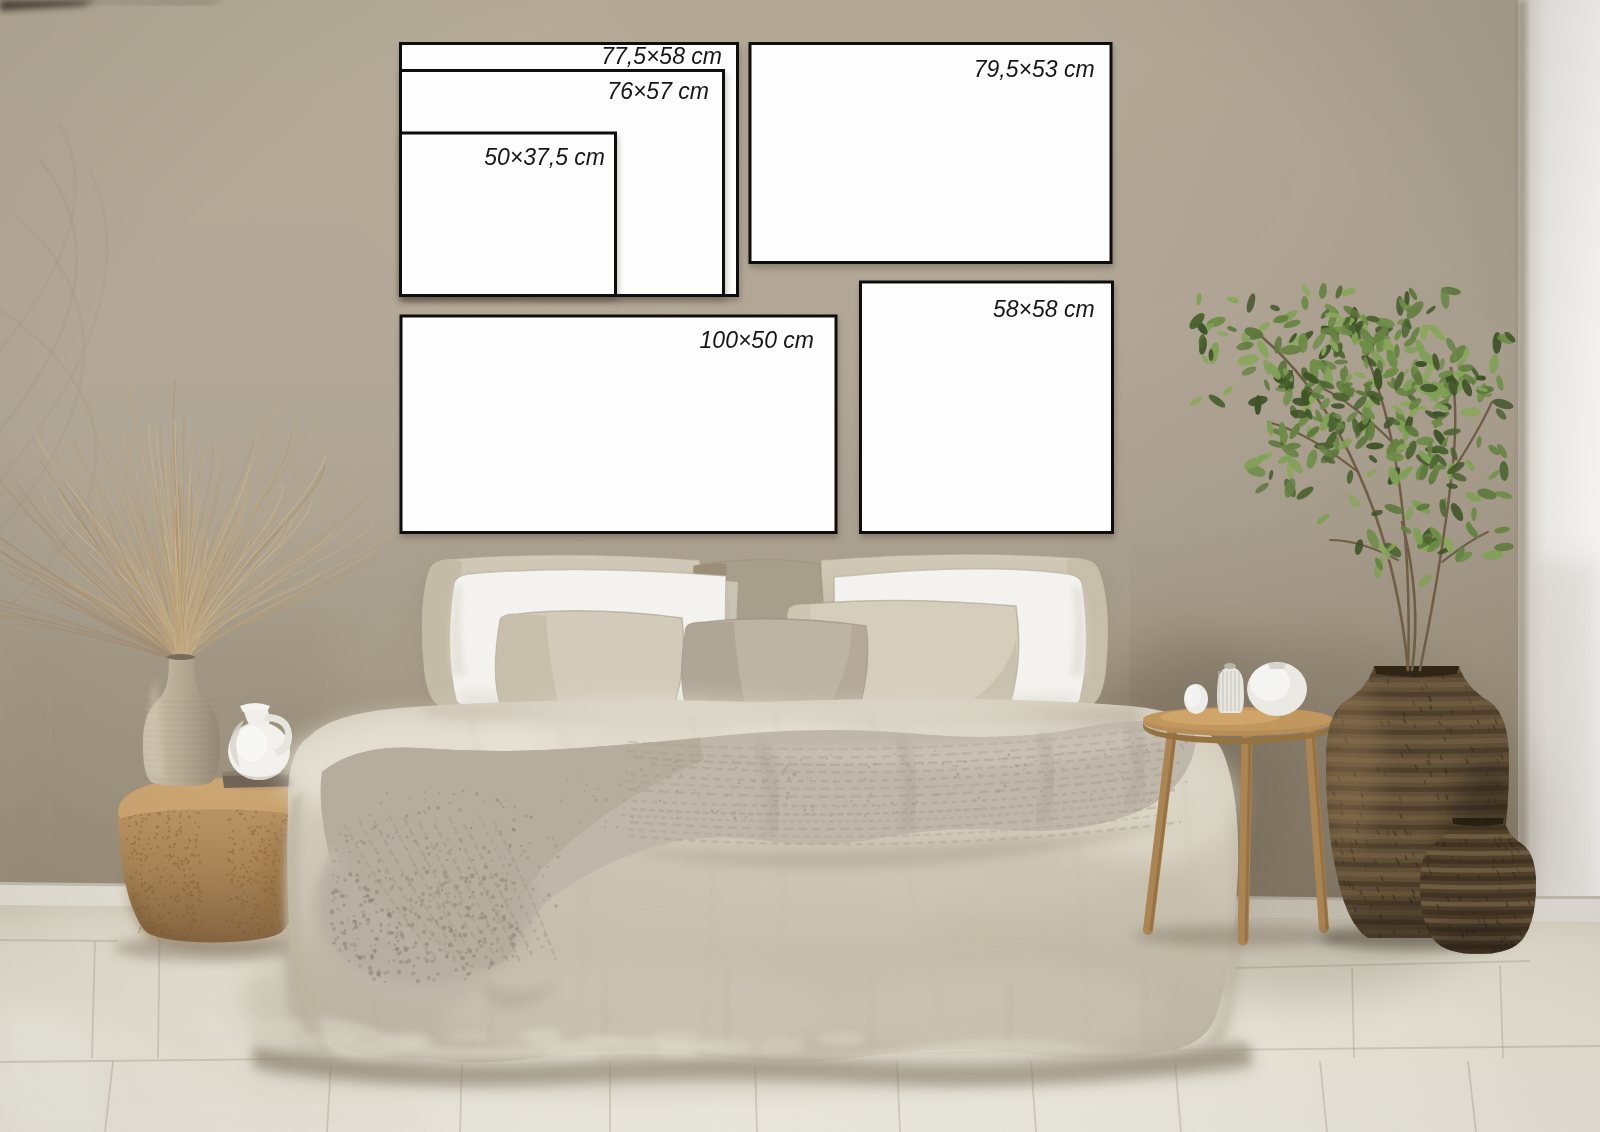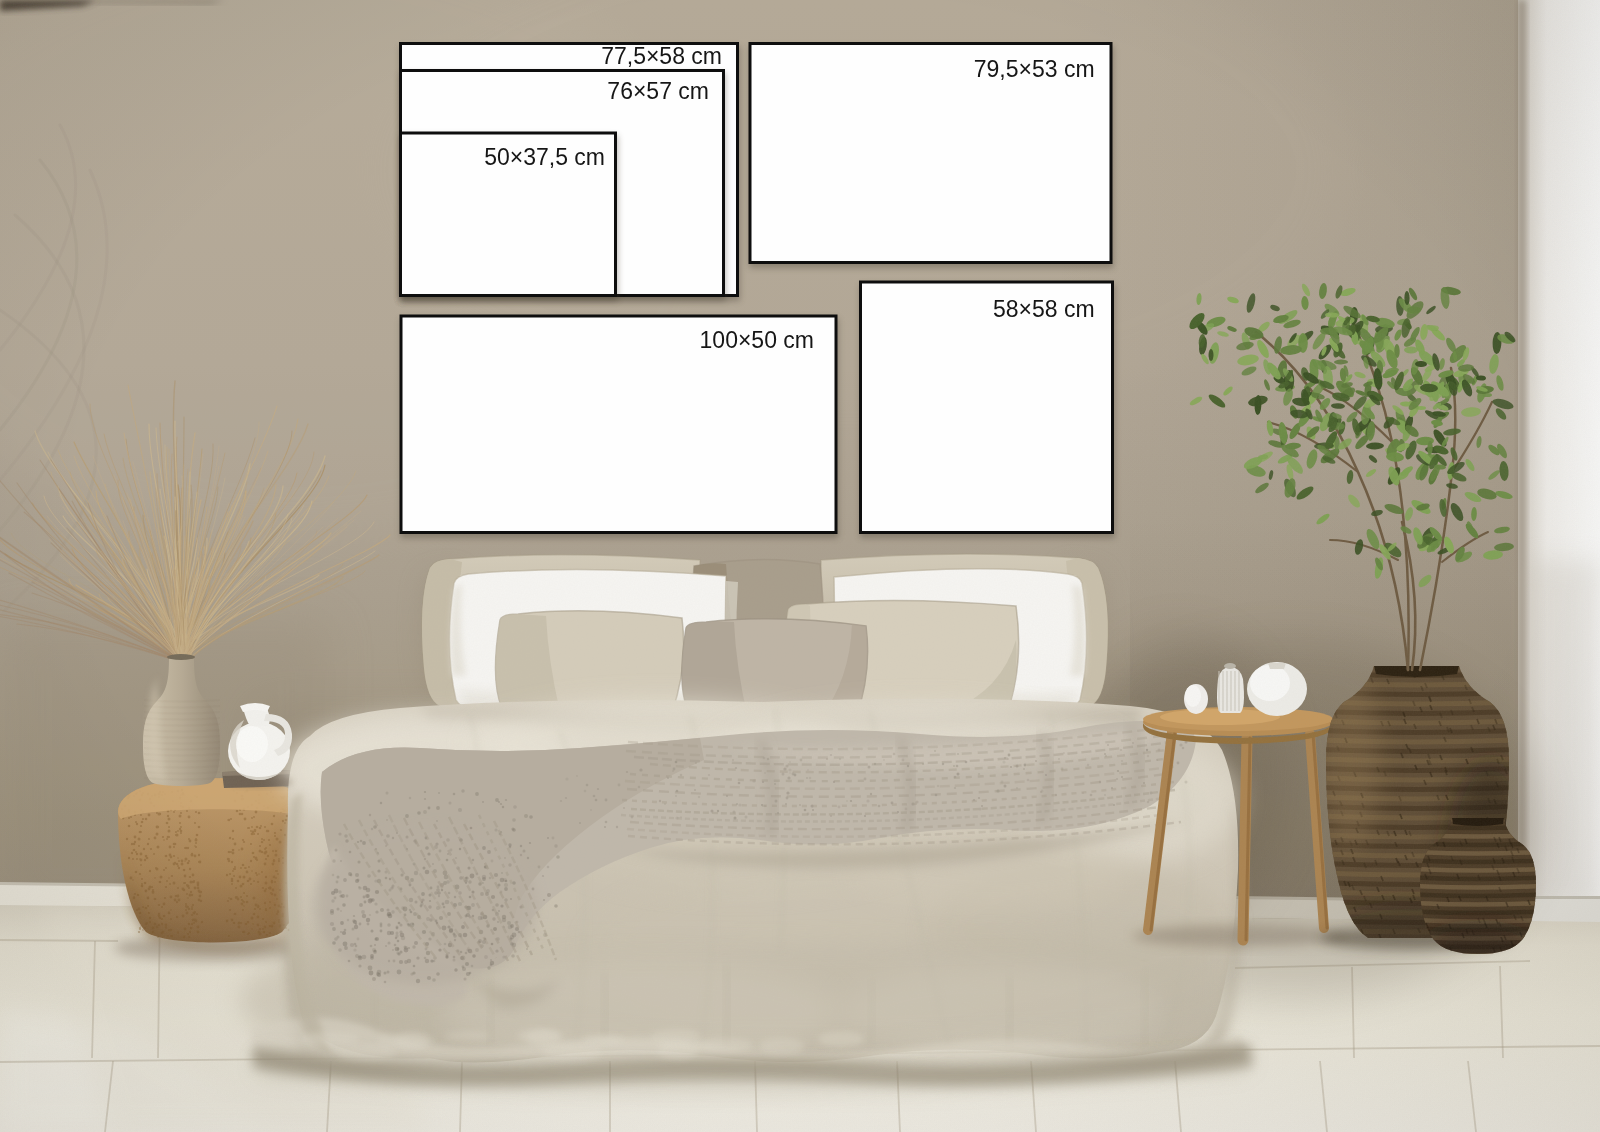--- a/index.html
+++ b/index.html
@@ -1,17 +1,17 @@
 <!DOCTYPE html>
 <html><head>
 <meta charset="utf-8">
 <style>
 html,body{margin:0;padding:0;background:#b0a695;}
 #stage{position:relative;width:1600px;height:1132px;overflow:hidden;
-font-family:"Liberation Sans", sans-serif;}
+font-family:"Liberation Sans", sans-serif;font-style:italic;}
 #stage svg{position:absolute;left:0;top:0;}
 </style>
 </head>
 <body>
 <div id="stage">
 <svg width="1600" height="1132" viewBox="0 0 1600 1132">
 <defs>
 <linearGradient id="wallG" x1="0" y1="0" x2="0" y2="1">
  <stop offset="0" stop-color="#b4a997"></stop>
  <stop offset="0.38" stop-color="#b1a695"></stop>

